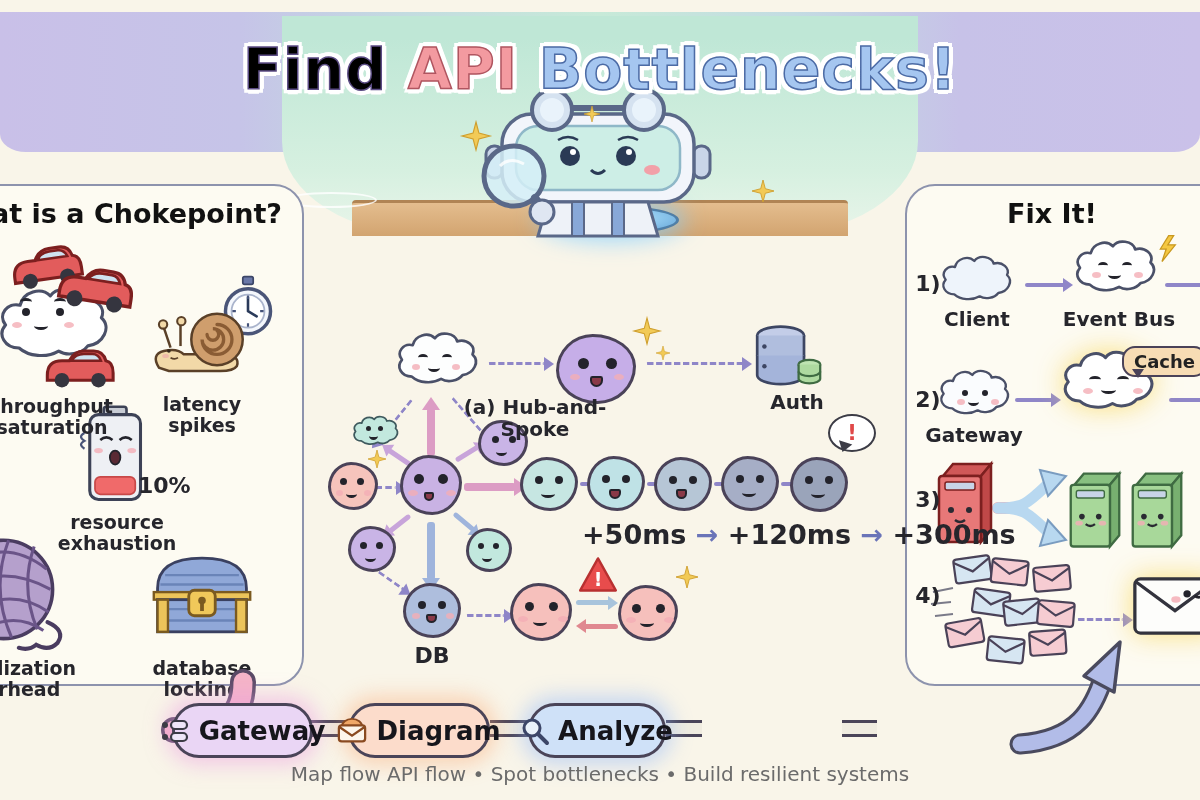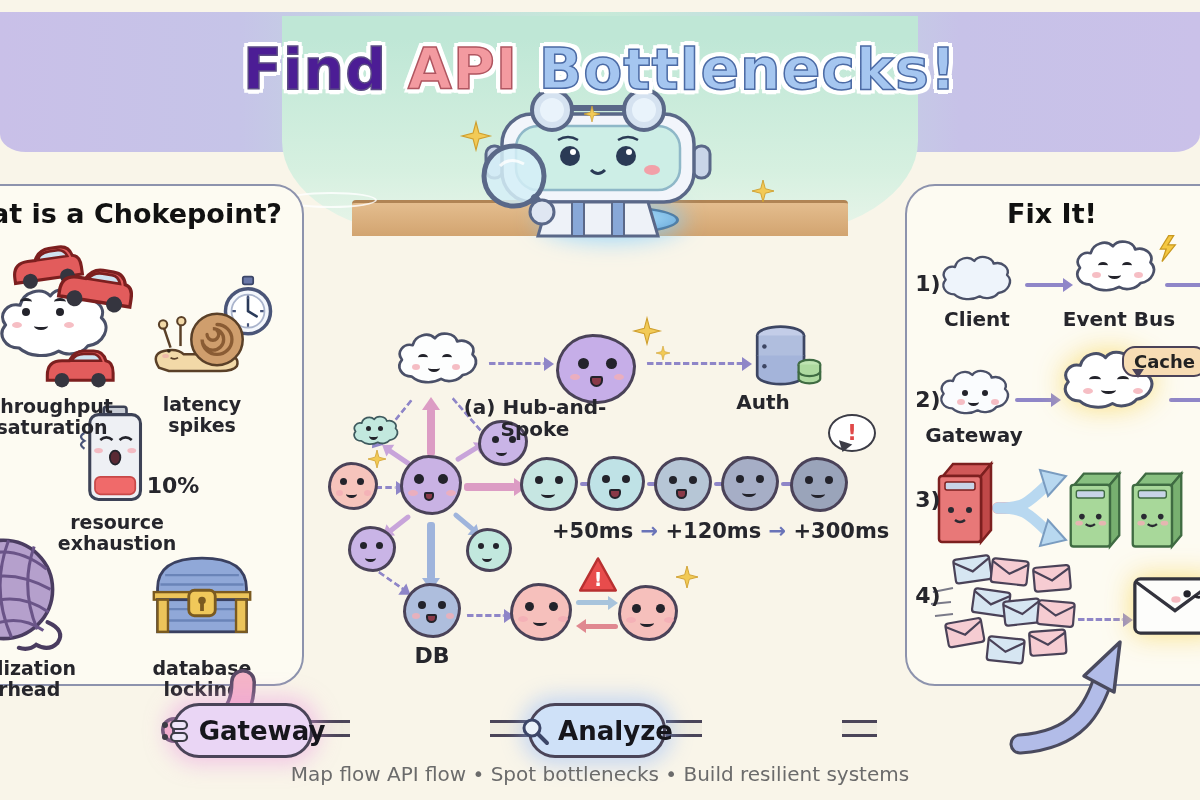--- a/index.html
+++ b/index.html
@@ -20,21 +20,21 @@
 #holo-disc{position:absolute;left:263px;top:186px;width:136px;height:30px;border-radius:50%;
  background:radial-gradient(ellipse at 50% 40%,#cfeefc 0%,#8cc6ec 55%,#5f9fd4 100%);
  border:3px solid #4f7fa8;box-shadow:0 0 22px 6px rgba(130,205,255,.75);}
 #holo-inner{position:absolute;left:285px;top:192px;width:92px;height:16px;border-radius:50%;
  border:2px solid rgba(255,255,255,.8);}
 
 
 #title{position:absolute;left:0;right:0;top:36px;text-align:center;font-size:57px;font-weight:bold;
  letter-spacing:1px;z-index:6;white-space:nowrap}
 #title span{text-shadow:-4px -4px 0 #fff,4px -4px 0 #fff,-4px 4px 0 #fff,4px 4px 0 #fff,0 -5px 0 #fff,0 5px 0 #fff,-5px 0 0 #fff,5px 0 0 #fff;}
-.t-find{color:#4c1d95;-webkit-text-stroke:1.5px #5c4d85}
+.t-find{color:#000000;-webkit-text-stroke:1.5px #5c4d85}
 .t-api{color:#f39aa0;-webkit-text-stroke:1.5px #b05560}
 .t-bott{color:#a5c6f0;-webkit-text-stroke:1.5px #4c6ba5}
 
 
 .panel{position:absolute;top:184px;height:502px;background:#fdfbf2;border:2.5px solid #8d93ad;border-radius:30px;z-index:1}
 #left-panel{left:-80px;width:384px}
 #right-panel{left:905px;width:332px;border-radius:30px 30px 30px 30px}
 .panel-title{position:absolute;top:12px;left:0;right:0;text-align:center;font-size:27px;font-weight:bold;color:#111}
 
 
@@ -204,21 +204,21 @@
       <path d="M12 32 q-8 4 0 9 q-8 4 0 9" stroke="#4a5578" stroke-width="2.5" fill="none"></path>
       <rect x="34" y="2" width="26" height="10" rx="3" fill="#c8ccd4" stroke="#3d4256" stroke-width="3"></rect>
       <rect x="18" y="11" width="58" height="97" rx="10" fill="#eef0f4" stroke="#3d4256" stroke-width="3.5"></rect>
       <rect x="24" y="82" width="46" height="20" rx="6" fill="#f06a6a" stroke="#c84848" stroke-width="2"></rect>
       <path d="M30 40 q7 -6 14 0" stroke="#23232b" stroke-width="3" fill="none"></path>
       <path d="M52 40 q7 -6 14 0" stroke="#23232b" stroke-width="3" fill="none"></path>
       <ellipse cx="47" cy="60" rx="6" ry="8" fill="#5a2a34" stroke="#23232b" stroke-width="2"></ellipse>
       <ellipse cx="28" cy="52" rx="5" ry="3" fill="#f4aeb6" opacity=".8"></ellipse>
       <ellipse cx="66" cy="52" rx="5" ry="3" fill="#f4aeb6" opacity=".8"></ellipse>
     </svg>
-    <div class="lbl big" style="left:216px;top:288px;width:70px;text-align:center">10%</div>
+    <div class="lbl big" style="left:216px;top:288px;width:70px;text-align:left">10%</div>
     <div class="lbl small" style="left:115px;top:326px;width:160px">resource exhaustion</div>
 
     <svg class="abs z3" style="left:24px;top:342px" width="120" height="128" viewBox="0 0 115 125">
       <circle cx="55" cy="60" r="48" fill="#b5a0cc" stroke="#4a3c60" stroke-width="3.5"></circle>
       <path d="M14 38 Q56 8 97 40 M9 64 Q50 32 101 60 M13 88 Q58 54 99 82 M24 106 Q62 78 94 100" stroke="#6a5488" stroke-width="3" fill="none"></path>
       <path d="M32 16 Q14 58 35 102 M60 12 Q42 60 63 107 M85 18 Q71 58 88 99" stroke="#6a5488" stroke-width="3" fill="none"></path>
       <path d="M98 92 Q116 100 108 112 Q99 121 87 114 Q80 120 70 117" stroke="#4a3c60" stroke-width="4" fill="none" stroke-linecap="round"></path>
     </svg>
     <div class="lbl small" style="left:8px;top:472px;width:160px">serialization overhead</div>
 
@@ -262,21 +262,21 @@
   <svg class="abs z3" style="left:750px;top:323px" width="72" height="72" viewBox="0 0 80 80">
     <ellipse cx="34" cy="14" rx="26" ry="10" fill="#c3cde8" stroke="#3d4663" stroke-width="3"></ellipse>
     <path d="M8 14 L8 36 A26 10 0 0 0 60 36 L60 14" fill="#b0bede" stroke="#3d4663" stroke-width="3"></path>
     <path d="M8 36 L8 58 A26 10 0 0 0 60 58 L60 36" fill="#a4b4da" stroke="#3d4663" stroke-width="3"></path>
     <circle cx="16" cy="26" r="2.5" fill="#3d4663"></circle>
       <circle cx="16" cy="48" r="2.5" fill="#3d4663"></circle>
     <ellipse cx="66" cy="46" rx="12" ry="5" fill="#bfe4b2" stroke="#3f6b42" stroke-width="2.5"></ellipse>
     <path d="M54 46 L54 62 A12 5 0 0 0 78 62 L78 46" fill="#aedaa0" stroke="#3f6b42" stroke-width="2.5"></path>
     <path d="M54 54 A12 5 0 0 0 78 54" fill="none" stroke="#3f6b42" stroke-width="2.5"></path>
   </svg>
-  <div class="lbl med" style="left:718px;top:391px;width:90px">Auth</div>
+  <div class="lbl med" style="left:752px;top:391px;width:90px">Auth</div>
   <div class="lbl med" style="left:430px;top:396px;width:210px">(a) Hub-and-Spoke</div>
 
   <div class="arr dash" style="left:412px;top:398px;width:55px;transform:rotate(129deg)"></div>
   <div class="arr dash" style="left:452px;top:396px;width:58px;transform:rotate(49deg)"></div>
   <div class="arr thick" style="left:431px;top:452px;width:48px;--c:#dc9cc4;transform:rotate(-90deg)"></div>
   <div class="arr" style="left:410px;top:462px;width:26px;--c:#c8a4da;transform:rotate(-146deg)"></div>
   <div class="arr" style="left:456px;top:458px;width:26px;--c:#c8a4da;transform:rotate(-32deg)"></div>
   <div class="arr thick" style="left:464px;top:483px;width:52px;--c:#dc9cc4"></div>
   <div class="arr" style="left:410px;top:513px;width:26px;--c:#c8a4da;transform:rotate(142deg)"></div>
   <div class="arr" style="left:454px;top:511px;width:26px;--c:#9fb4dc;transform:rotate(40deg)"></div>
@@ -333,21 +333,21 @@
   <span class="omouth" style="left:676px;top:489px;width:11px"></span>
   <div class="arr thin" style="left:714px;top:482px;width:22px"></div>
   <div class="blob" style="left:721px;top:456px;width:58px;height:55px;background:#a6aec6"></div>
   <span class="eyes" style="--g:20px;left:736px;top:475px;width:8px;height:8px"></span>
   <span class="smile" style="left:742px;top:489px"></span>
   <div class="arr thin" style="left:781px;top:482px;width:22px"></div>
   <div class="blob" style="left:790px;top:457px;width:58px;height:55px;background:#9aa4ba"></div>
   <span class="eyes" style="--g:20px;left:805px;top:476px;width:8px;height:8px"></span>
   <span class="smile" style="left:811px;top:490px"></span>
   <div id="chain-bubble">!</div>
-  <div class="lbl" style="left:552px;top:520px;width:290px;font-size:21px;white-space:nowrap">
+  <div class="lbl" style="left:582px;top:520px;width:290px;font-size:27px;white-space:nowrap">
     <span>+50ms</span>
     <span style="color:#6a74b8">→</span>
     <span>+120ms</span>
     <span style="color:#6a74b8">→</span>
     <span>+300ms</span>
   </div>
 
   <div class="arr dash" style="left:466px;top:614px;width:40px"></div>
   <div class="blob" style="left:510px;top:583px;width:62px;height:58px;background:#f6c0bc"></div>
   <span class="eyes" style="--g:24px;left:525px;top:602px;width:9px;height:9px"></span>
@@ -518,20 +518,28 @@
   <div id="pill-measure" class="pill">
     <svg width="30" height="30" viewBox="0 0 30 30">
       <circle cx="5" cy="9" r="3" fill="#3c3c46"></circle>
         <circle cx="5" cy="21" r="3" fill="#3c3c46"></circle>
       <rect x="11" y="5" width="16" height="8" rx="4" fill="#efe6f8" stroke="#3c3c46" stroke-width="2.2"></rect>
       <rect x="11" y="17" width="16" height="8" rx="4" fill="#efe6f8" stroke="#3c3c46" stroke-width="2.2"></rect>
     </svg>
     <span>Gateway</span>
   </div>
   <div class="conn" style="left:311px;width:39px"></div>
+  <div id="pill-diagram" class="pill">
+    <svg width="30" height="24" viewBox="0 0 32 24">
+      <path d="M5 8 A11 9 0 0 1 27 8 Z" fill="#f0a868" stroke="#8a4a20" stroke-width="2"></path>
+      <rect x="2" y="6" width="28" height="17" rx="3" fill="#fdf6ec" stroke="#8a4a20" stroke-width="2.4"></rect>
+      <path d="M3 8 L16 17 L29 8" fill="none" stroke="#8a4a20" stroke-width="2.4"></path>
+    </svg>
+    <span>Diagram</span>
+  </div>
   <div class="conn" style="left:490px;width:38px"></div>
   <div id="pill-analyze" class="pill">
     <svg width="28" height="28" viewBox="0 0 28 28">
       <circle cx="11" cy="11" r="8" fill="#eaf2fa" stroke="#3c4668" stroke-width="3"></circle>
       <path d="M17 17 L26 26" stroke="#3c4668" stroke-width="4" stroke-linecap="round"></path>
     </svg>
     <span>Analyze</span>
   </div>
   <div class="conn" style="left:666px;width:36px"></div>
   <div class="conn" style="left:842px;width:35px"></div>

